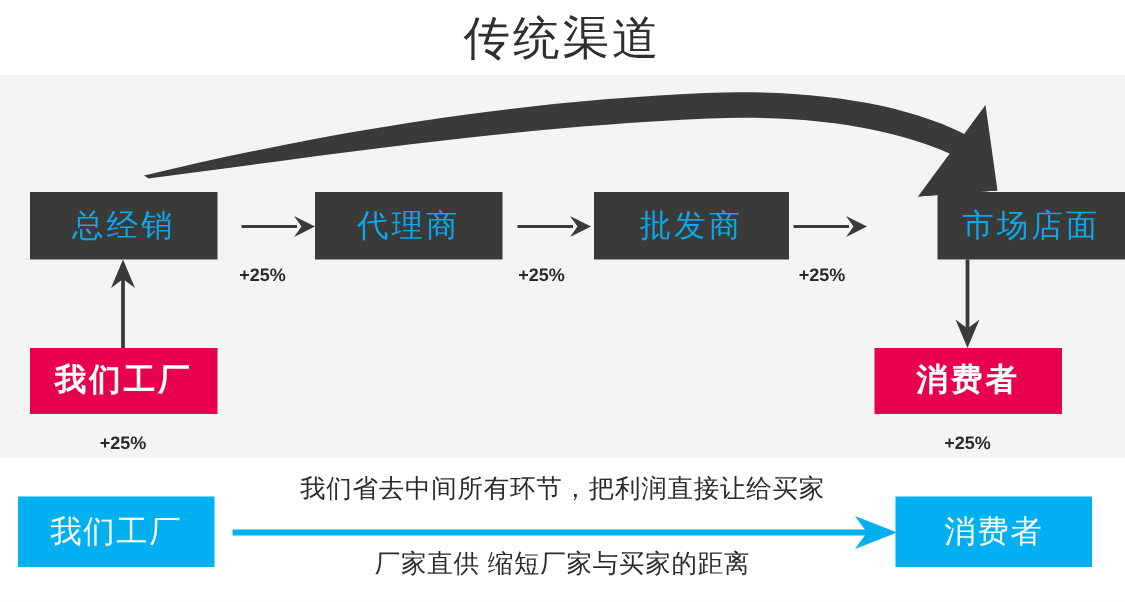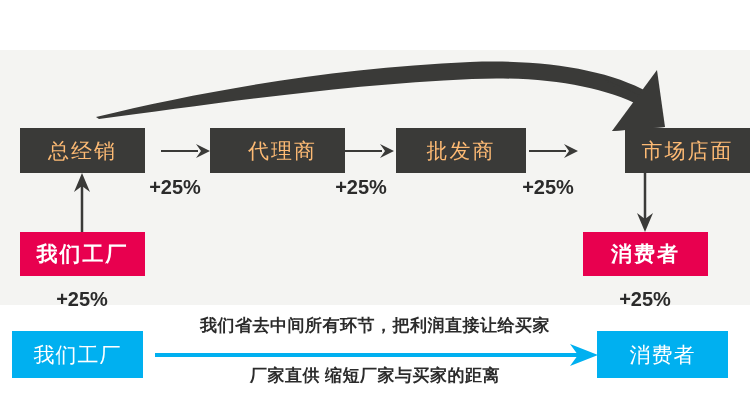--- a/index.html
+++ b/index.html
@@ -37,21 +37,21 @@
     top: 50px;
     width: 750px;
     height: 255px;
     background: #f4f4f2;
   }
   
   .dbox {
     position: absolute;
     height: 45px;
     background: #3a3a38;
-    color: #fdba74;
+    color: #0ea5e9;
     font-size: 21px;
     line-height: 45px;
     text-align: center;
     letter-spacing: 2px;
     white-space: nowrap;
   }
   
   .cbox {
     position: absolute;
     height: 44px;
@@ -72,44 +72,44 @@
     color: #ffffff;
     font-size: 21px;
     line-height: 47px;
     text-align: center;
     letter-spacing: 1px;
     white-space: nowrap;
   }
   
   .pct {
     position: absolute;
-    font-size: 20px;
+    font-size: 12px;
     font-weight: bold;
     color: #2b2b2b;
     white-space: nowrap;
     text-align: center;
   }
   
   .cap {
     position: absolute;
     font-size: 17px;
     color: #2b2b2b;
     white-space: nowrap;
     text-align: center;
     letter-spacing: 0.5px;
-    font-weight: bold;
   }
   svg { position: absolute; left: 0; top: 0; overflow: visible; }
   .svg-layer { position: absolute; left:0; top:0; width:750px; height:401px; pointer-events:none; }
 </style>
 </head>
 <body>
 
 <div id="canvas">
 
+  <div class="title">传统渠道</div>
 
   <div class="band"></div>
 
   <svg class="svg-layer" viewBox="0 0 750 401">
 
     <g>
       <path d="M 96,117
                C 200,92 330,68 470,62
                C 545,59 608,70 648,92
                L 641,106
@@ -140,21 +140,21 @@
       <path d="M 645,232 L 637,213 L 645,219 L 653,213 Z"></path>
     </g>
 
     <g>
       <line x1="155" y1="355" x2="578" y2="355" stroke="#00b0f0" stroke-width="4"></line>
       <path d="M 570,344 L 598,355 L 570,366 L 578,355 Z" fill="#00b0f0"></path>
     </g>
   </svg>
 
   <div class="dbox" style="left:20px;  top:128px; width:125px;">总经销</div>
-  <div class="dbox" style="left:210px; top:128px; width:125px;padding-left:10px;">代理商</div>
+  <div class="dbox" style="left:210px; top:128px; width:125px;">代理商</div>
   <div class="dbox" style="left:396px; top:128px; width:130px;">批发商</div>
   <div class="dbox" style="left:583px; top:128px; width:125px;margin-left:42px;">市场店面</div>
 
   <div class="pct" style="left:145px; top:176px; width:60px;">+25%</div>
   <div class="pct" style="left:331px; top:176px; width:60px;">+25%</div>
   <div class="pct" style="left:518px; top:176px; width:60px;">+25%</div>
 
   <div class="cbox" style="left:20px; top:232px; width:125px;">我们工厂</div>
   <div class="pct" style="left:52px; top:288px; width:60px;">+25%</div>
 

